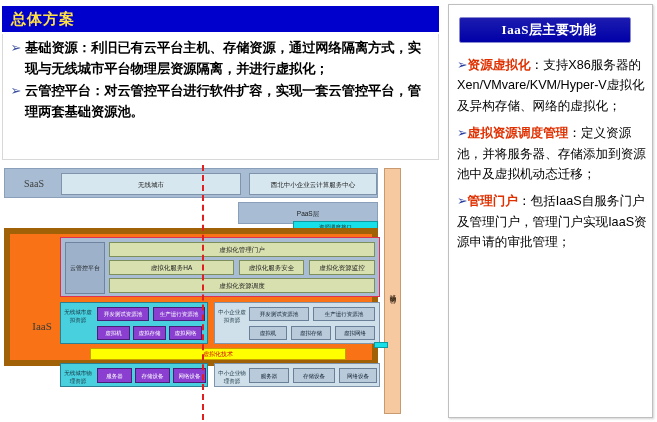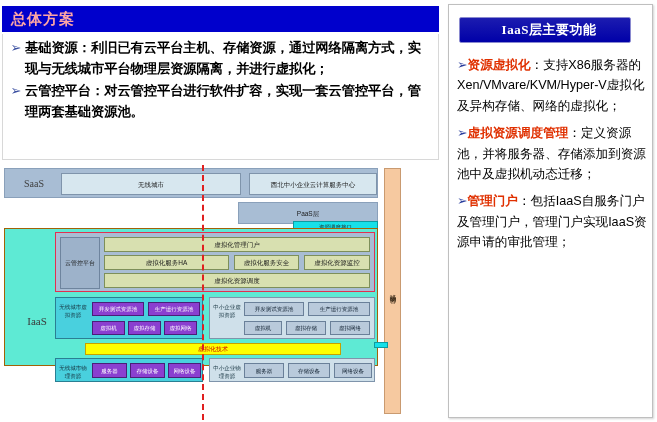--- a/index.html
+++ b/index.html
@@ -16,21 +16,21 @@
   #left-panel{
     position:absolute; left:0; top:0; width:441px; height:422px;
     background:#ffffff;
   }
   #title-bar{
     position:absolute; left:2px; top:6px; width:437px; height:26px;
     background:#0000cc;
     display:flex; align-items:center;
   }
   #title-bar .t{
-    color:#fca5a5; font-weight:bold; font-size:15px; padding-left:9px;
+    color:#fde047; font-weight:bold; font-size:15px; padding-left:9px;
     letter-spacing:1px;
   }
   #bullets{
     position:absolute; left:2px; top:34px; width:437px; height:126px;
     background:#ffffff; border:1px solid #d8d8d8; border-top:none;
     padding:4px 8px 0 4px;
   }
   .bl{ display:flex; align-items:flex-start; margin-bottom:2px; }
   .bl .arw{
     color:#3a4fa0; font-size:13px; font-weight:bold;
@@ -72,21 +72,21 @@
   }
   #paas-iface{
     position:absolute; left:291px; top:56px; width:85px; height:12px;
     background:#17e0e8; border:1px solid #0f9aa0;
     font-size:5.5px; color:#202020; text-align:center; line-height:11px;
   }
 
   
   #iaas-box{
     position:absolute; left:2px; top:63px; width:374px; height:138px;
-    background:#5eead4; border:1px solid #a16207;
+    background:#f97316; border:6px solid #a16207;
   }
   #iaas-label{
     position:absolute; left:12px; top:86px; width:40px;
     font-size:11px; color:#3a3a3a; text-align:center;
     font-family:"Liberation Serif","DejaVu Serif",serif;
   }
 
   
   #red-divider{
     position:absolute; left:200px; top:0px; width:0; height:255px;

